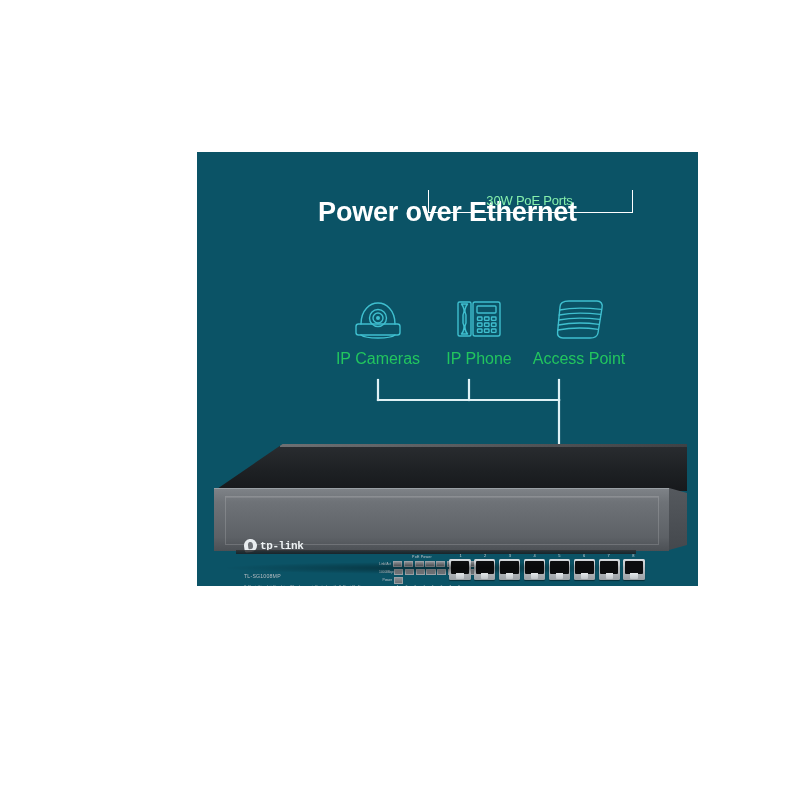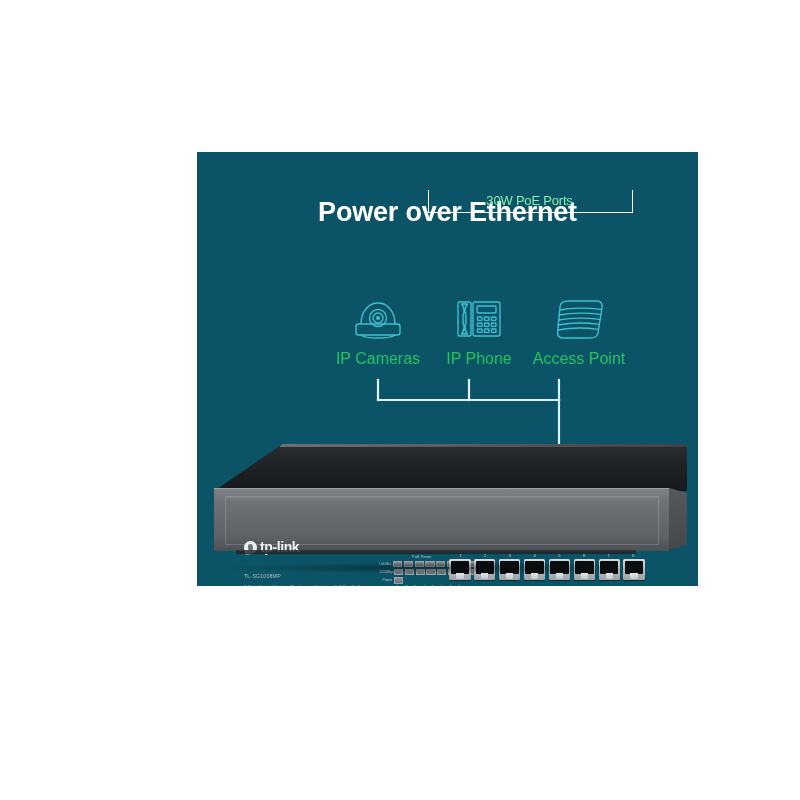--- a/index.html
+++ b/index.html
@@ -146,24 +146,25 @@
   .tp-mark::after {
     content: "";
     position: absolute;
     left: 4px; top: 3px;
     width: 5px; height: 7px;
     background: #6e7277;
     border-radius: 50% 50% 50% 1px;
   }
   .tp-word {
     color: #edf1f3;
-    font-size: 14px;
+    font-size: 11px;
     font-weight: bold;
     letter-spacing: -0.4px;
     margin-left: 3px;
+    font-family: Liberation Mono, monospace;
   }
 
   .sw-model {
     position: absolute; left: 30px; top: 84px;
     color: #b9bec3; font-size: 5.2px; letter-spacing: .2px;
   }
   .sw-desc {
     position: absolute; left: 30px; top: 95px;
     color: #b2b7bc; font-size: 4.3px; letter-spacing: .1px; white-space: nowrap;
   }

